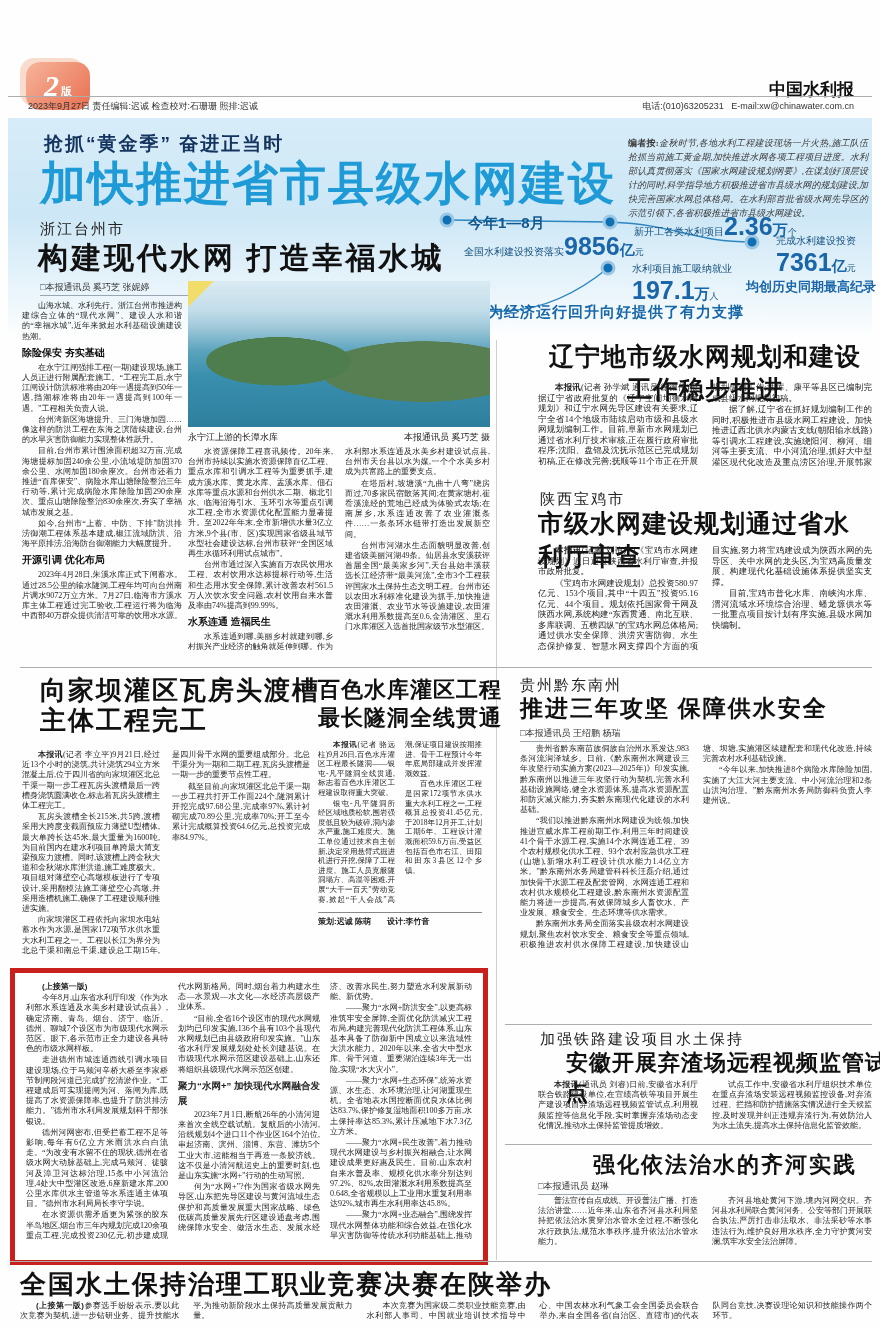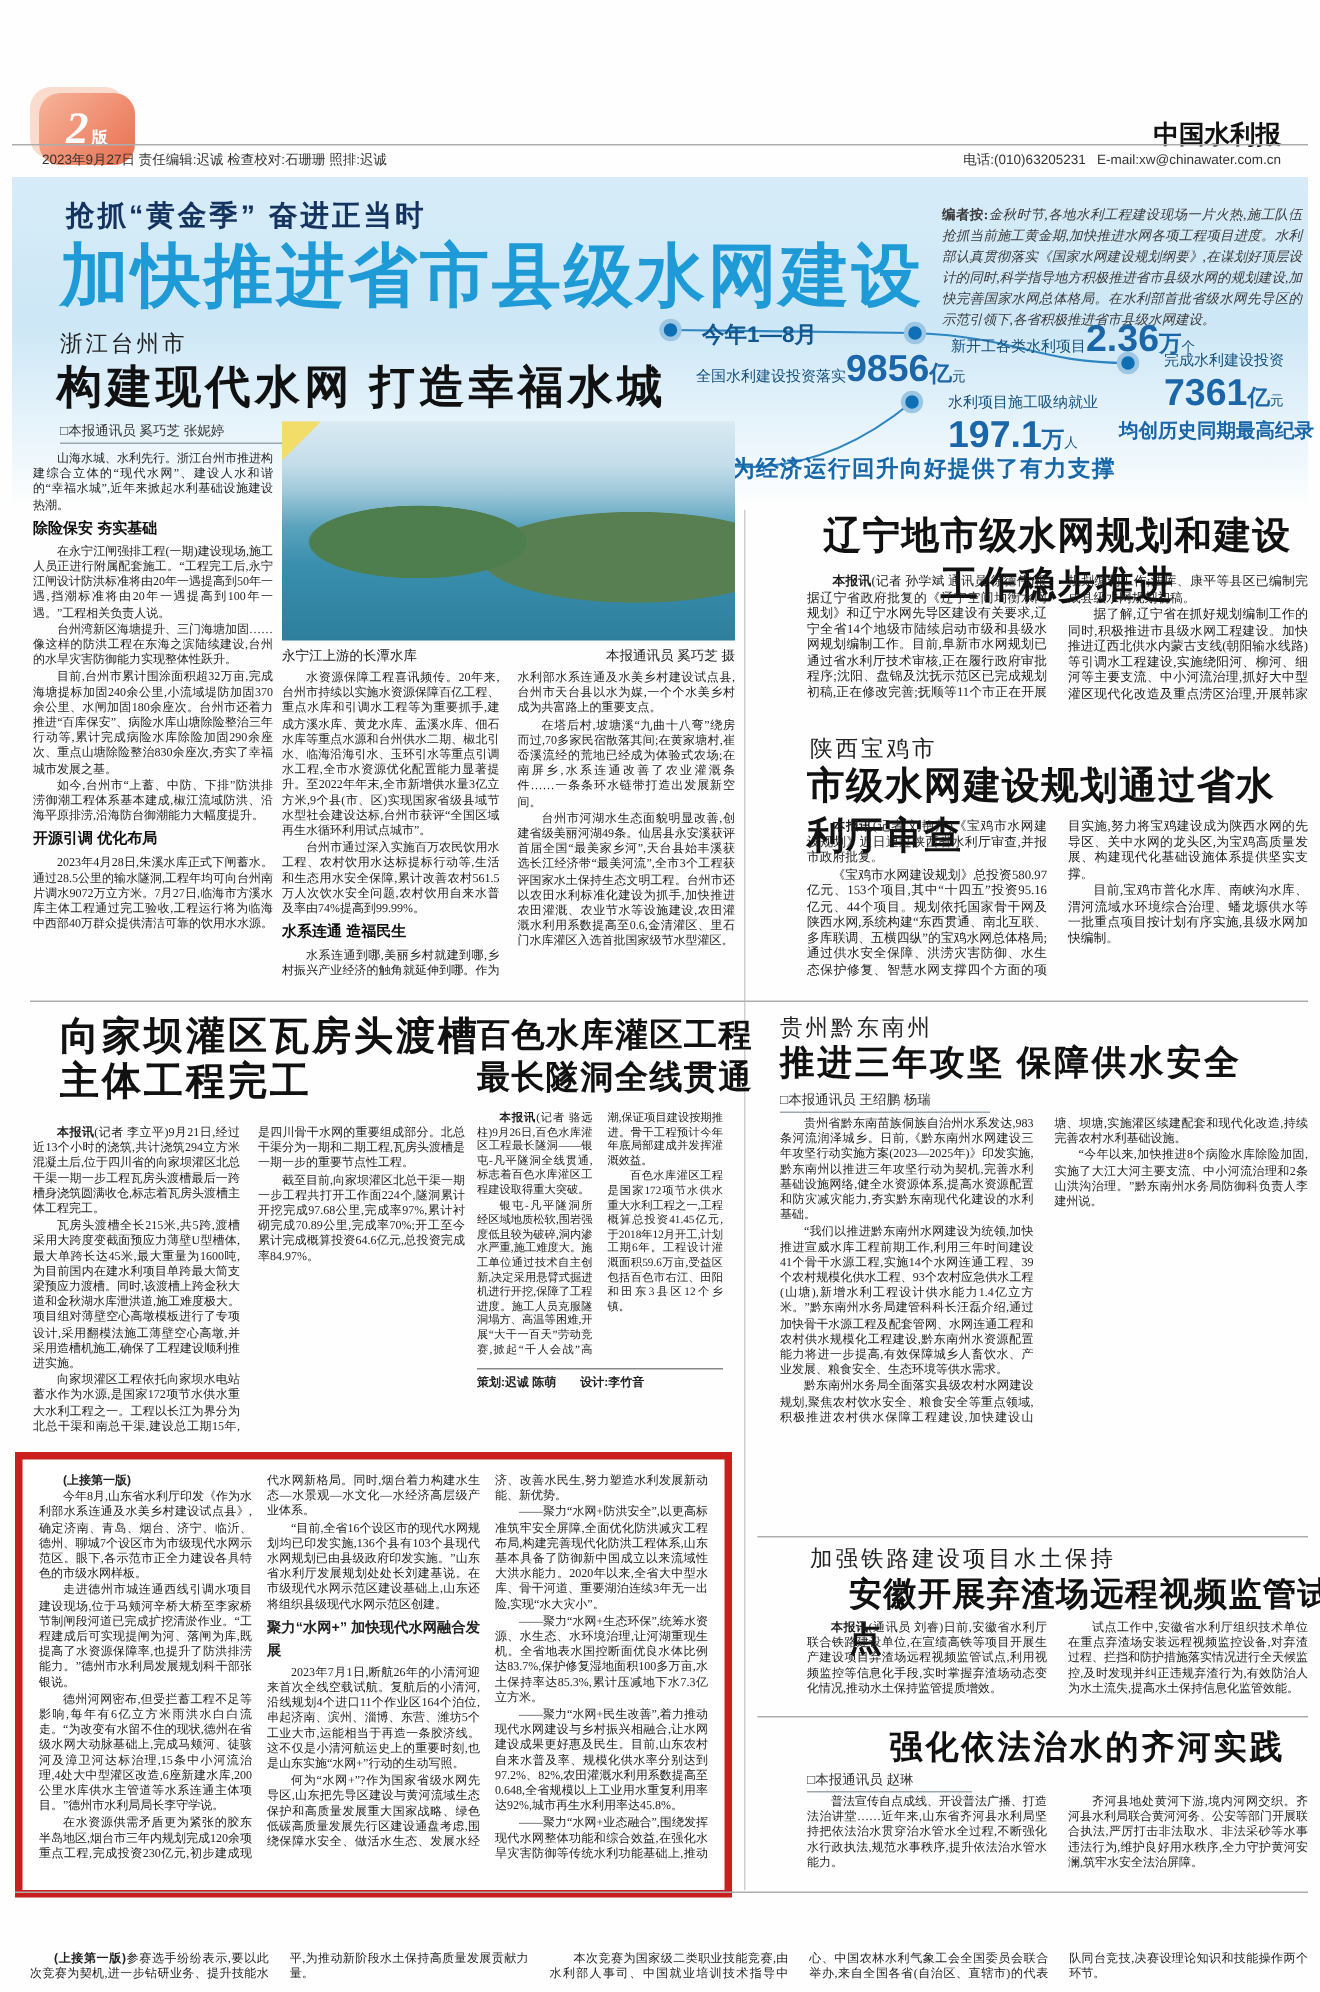--- a/index.html
+++ b/index.html
@@ -262,18 +262,19 @@
 
   <div class="abs hrule r-qh"></div>
   <div class="abs hl qh-hl">强化依法治水的齐河实践</div>
   <div class="abs byline qh-byline">□本报通讯员 赵琳</div>
   <div class="abs body qh-body">
       <p>普法宣传自点成线、开设普法广播、打造法治讲堂……近年来,山东省齐河县水利局坚持把依法治水贯穿治水管水全过程,不断强化水行政执法,规范水事秩序,提升依法治水管水能力。</p>
       <p>齐河县地处黄河下游,境内河网交织。齐河县水利局联合黄河河务、公安等部门开展联合执法,严厉打击非法取水、非法采砂等水事违法行为,维护良好用水秩序,全力守护黄河安澜,筑牢水安全法治屏障。</p>
     </div>
 
   <div class="abs hrule r-bot"></div>
+  <div class="abs hl comp-hl">全国水土保持治理工职业竞赛决赛在陕举办</div>
   <div class="abs body comp-body">
       <p class="leadp"><b>(上接第一版)</b>参赛选手纷纷表示,要以此次竞赛为契机,进一步钻研业务、提升技能水平,为推动新阶段水土保持高质量发展贡献力量。</p>
       <p>本次竞赛为国家级二类职业技能竞赛,由水利部人事司、中国就业培训技术指导中心、中国农林水利气象工会全国委员会联合举办,来自全国各省(自治区、直辖市)的代表队同台竞技,决赛设理论知识和技能操作两个环节。</p>
     </div>
 
 </div>
 
 </body></html>

